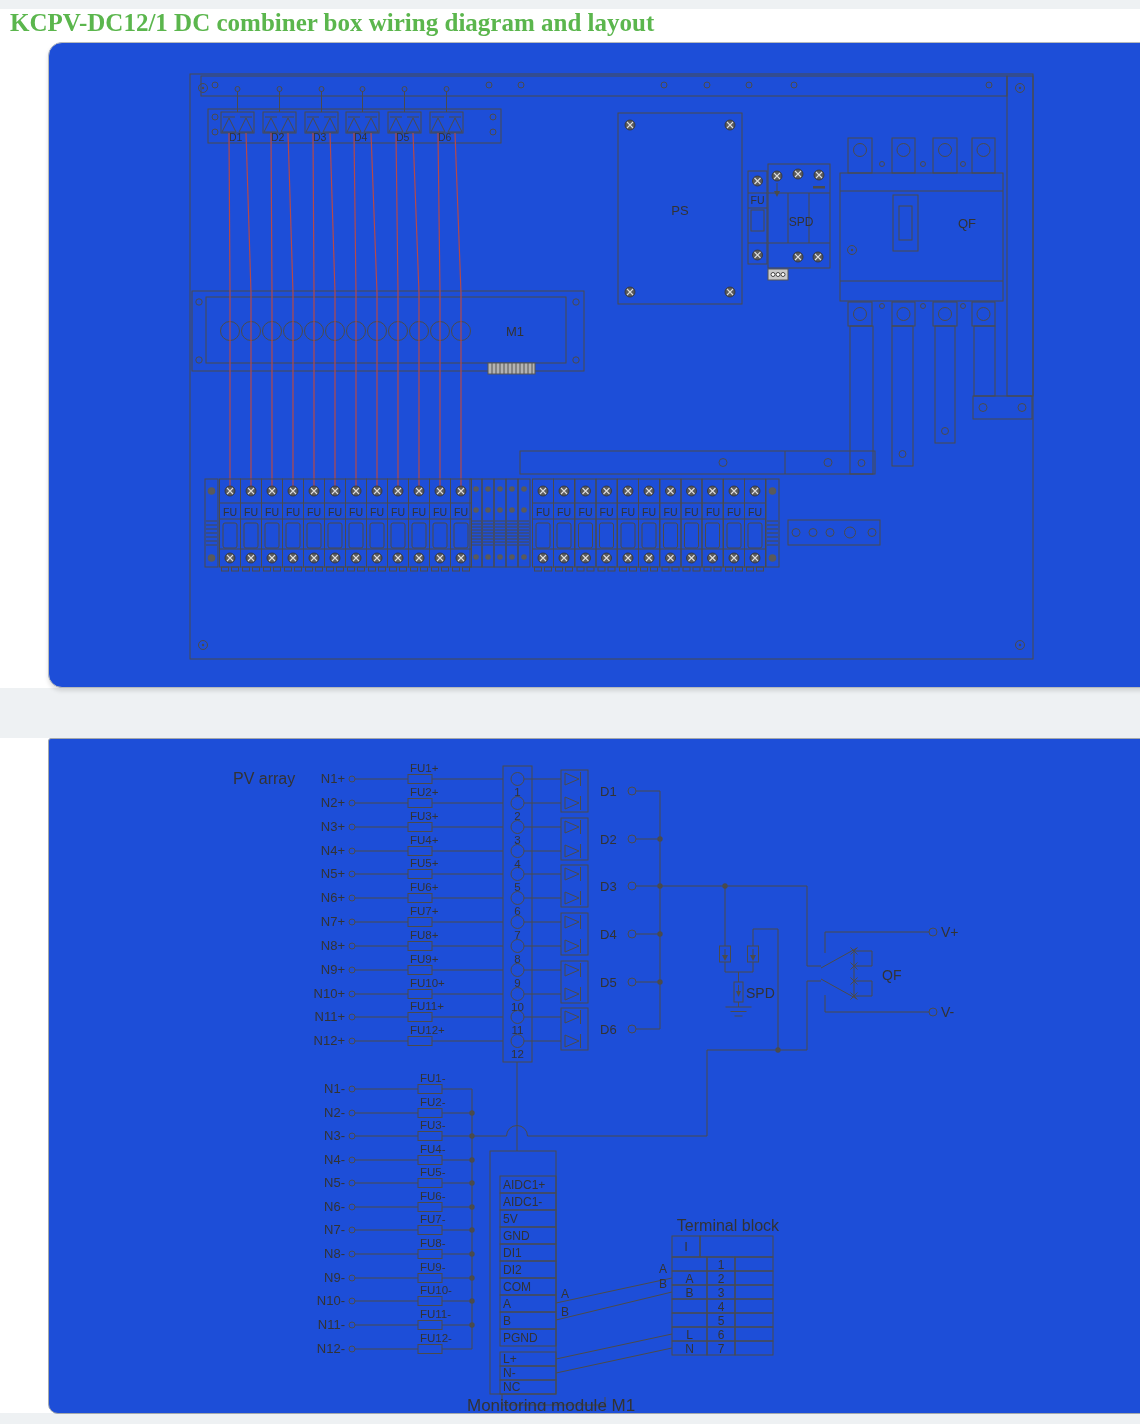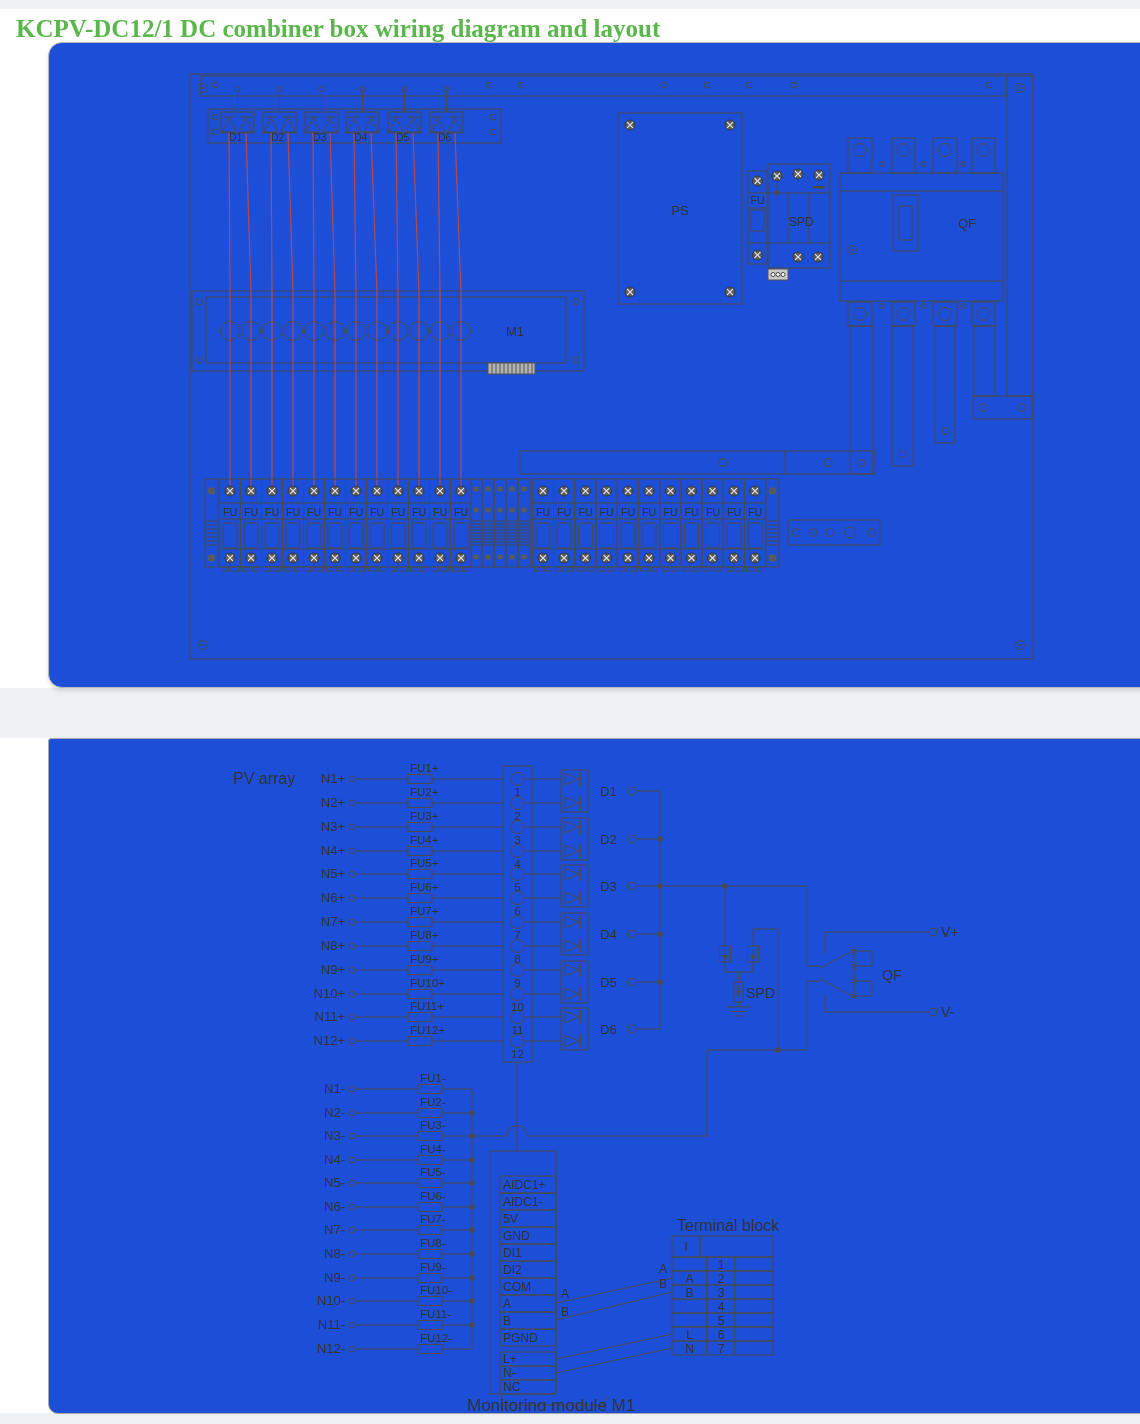--- a/index.html
+++ b/index.html
@@ -1,19 +1,19 @@
 <!DOCTYPE html>
 <html><head>
 <meta charset="utf-8">
 <style>
   html,body{margin:0;padding:0;}
   body{width:1140px;height:1424px;background:#ffffff;position:relative;overflow:hidden;
        font-family:"Liberation Sans","DejaVu Sans",sans-serif;}
   .topstrip{position:absolute;left:0;top:0;width:1140px;height:9px;background:#eef1f3;}
-  .page-title{position:absolute;left:8px;top:5px;margin:8px;
+  .page-title{position:absolute;left:8px;top:5px;margin:2px;
               font-family:"Liberation Serif","DejaVu Serif",serif;font-weight:bold;
               font-size:25px;line-height:32px;letter-spacing:0px;}
   .band{position:absolute;left:0;top:688px;width:1140px;height:50px;background:#eef1f3;}
   .bandbottom{position:absolute;left:0;top:1413px;width:1140px;height:11px;background:#eef1f3;}
   .card{position:absolute;left:16px;background:#1d4ed8;border:1px solid #b6babd;margin-left:32px;}
   .card-top{top:42px;width:1123px;height:644px;border-radius:14px;box-shadow:0 3px 4px rgba(0,0,0,.12);}
   .card-bottom{top:738px;width:1122px;height:674px;border-radius:3px 3px 10px 10px;border-color:#a4a9ac;}
   svg{display:block;}
   .s{fill:none;stroke:#4b4b4b;stroke-width:1;}
   .d{fill:#4b4b4b;stroke:none;}

